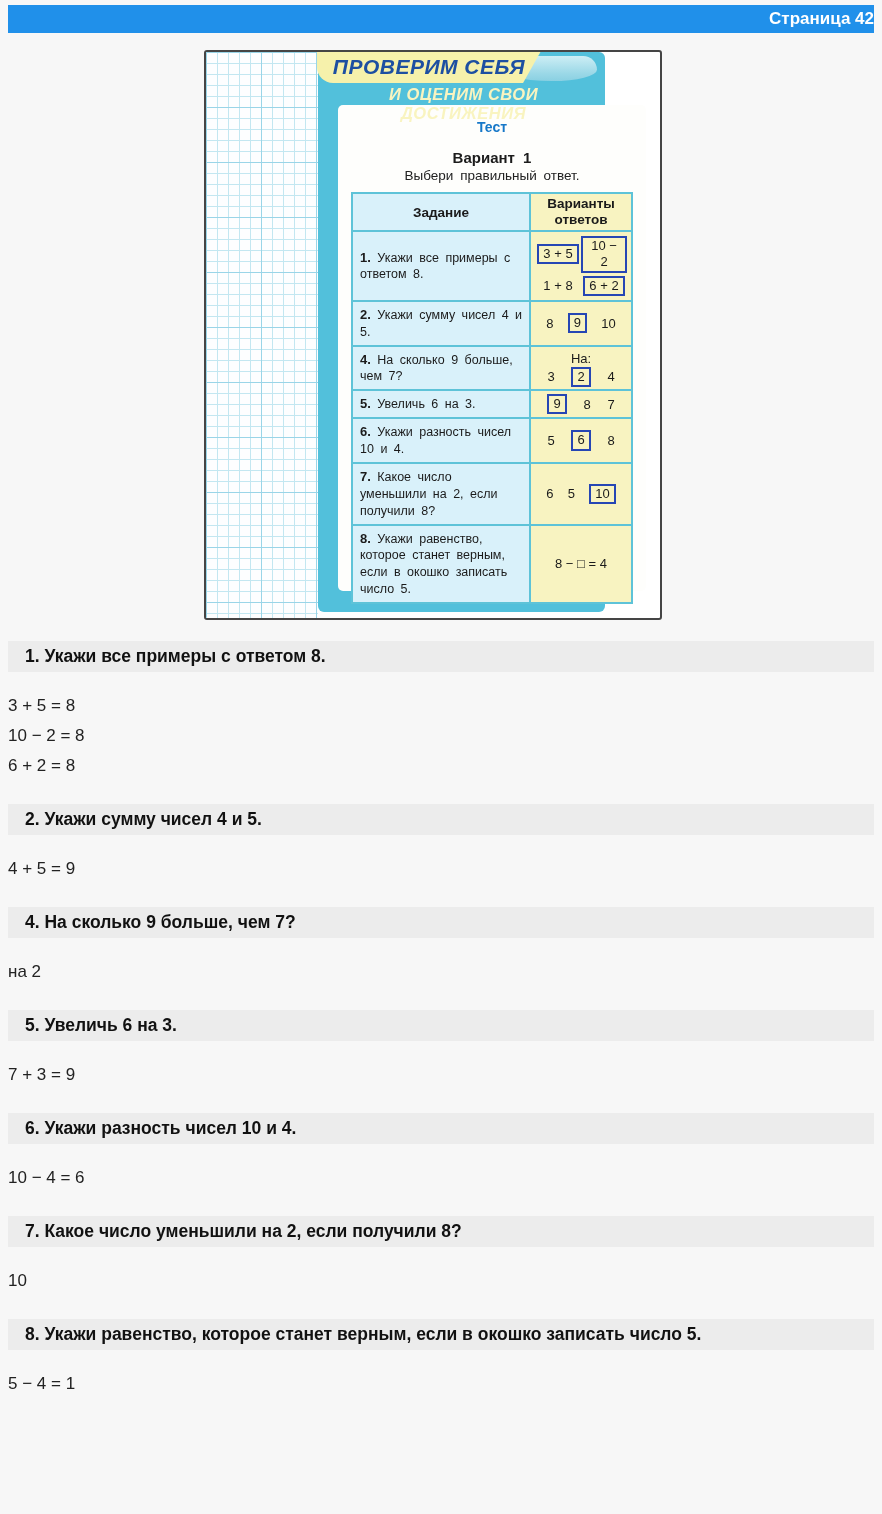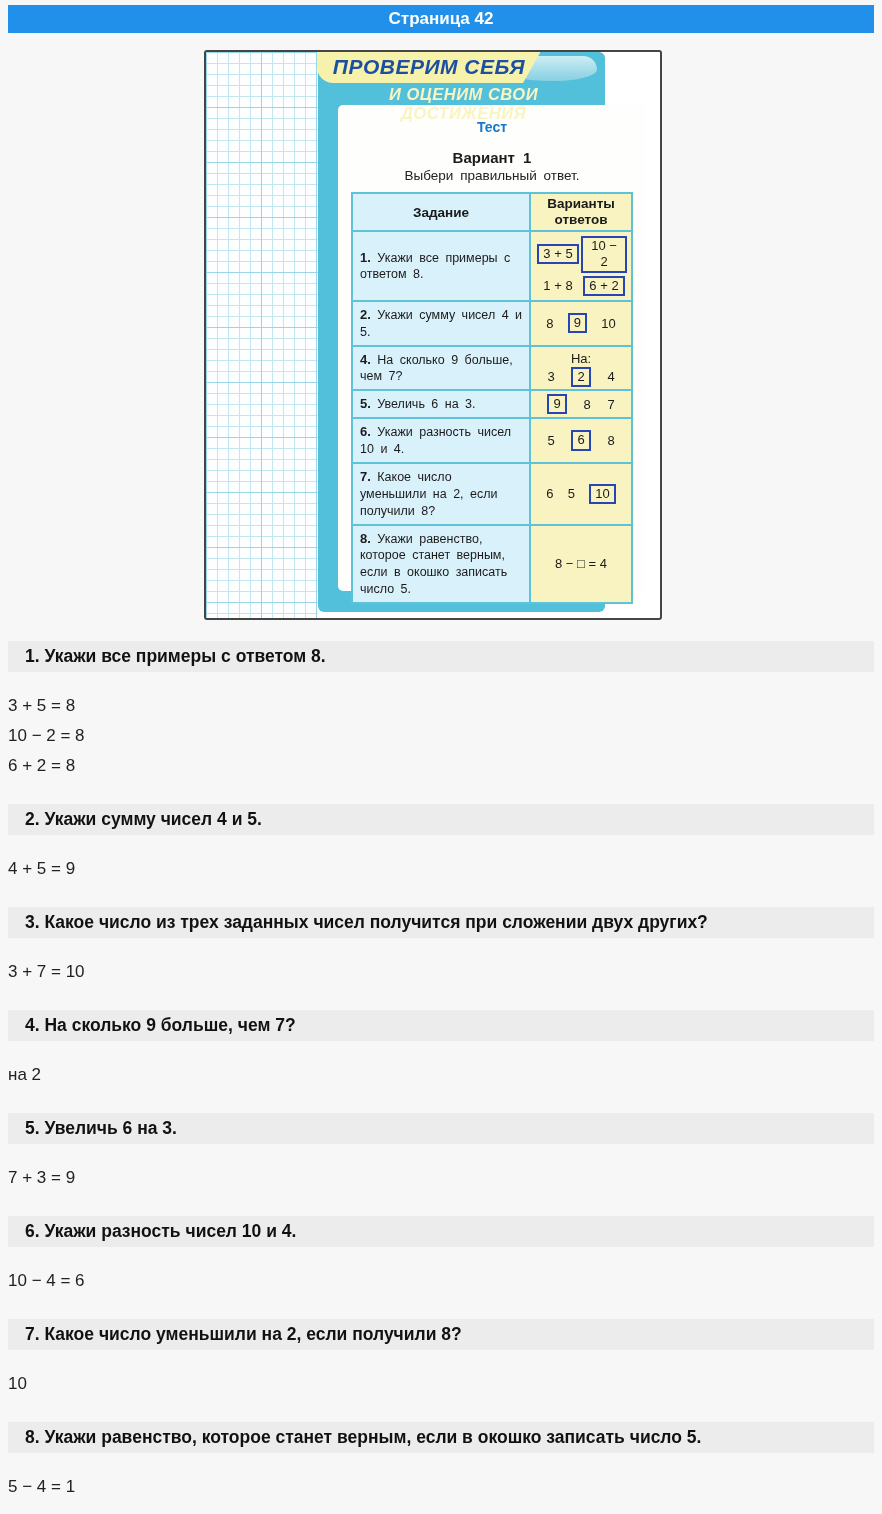--- a/index.html
+++ b/index.html
@@ -8,21 +8,21 @@
     --cell-blue:#d9f1fa; --cell-yellow:#f8f3c1; --table-border:#5ec3d8;
     --box-blue:#2646b4; --title-blue:#1d4fa1; --test-blue:#1778c8;
     --wave-light:#c9ebf3; --wave-mid:#a3d8d3;
   }
   *{box-sizing:border-box;margin:0;padding:0}
   html,body{width:882px;height:1514px;overflow:hidden}
   body{background:var(--page-bg);font-family:"Liberation Sans",sans-serif;color:#1a1a1a;}
 
   
   .top-bar{margin:5px 8px 0 8px;height:28px;background:var(--header-blue);
-    color:#fff;font-weight:bold;font-size:17px;line-height:28px;text-align:center;}
+    color:#fff;font-weight:bold;font-size:17px;line-height:28px;text-align:right;}
 
   
   .book{position:relative;width:458px;height:570px;margin:17px 0 0 204px;
     background:#fff;border:2px solid #454545;border-radius:3px;overflow:hidden;}
   .grid-paper{position:absolute;left:0;top:0;bottom:0;width:112px;background-color:#fdfeff;
     background-image:
       linear-gradient(#9ad5e8 1px,transparent 1px),
       linear-gradient(90deg,#9ad5e8 1px,transparent 1px),
       linear-gradient(#c3e7f1 1px,transparent 1px),
       linear-gradient(90deg,#c3e7f1 1px,transparent 1px);
@@ -186,26 +186,20 @@
         <div class="ans-line">6 + 2 = 8</div>
       </div>
     </div>
     <div class="section">
       <div class="qbar">2. Укажи сумму чисел 4 и 5.</div>
       <div class="answers">
         <div class="ans-line">4 + 5 = 9</div>
       </div>
     </div>
     <div class="section">
-      <div class="qbar">3. Какое число из трех заданных чисел получится при сложении двух других?</div>
-      <div class="answers">
-        <div class="ans-line">3 + 7 = 10</div>
-      </div>
-    </div>
-    <div class="section">
       <div class="qbar">4. На сколько 9 больше, чем 7?</div>
       <div class="answers">
         <div class="ans-line">на 2</div>
       </div>
     </div>
     <div class="section">
       <div class="qbar">5. Увеличь 6 на 3.</div>
       <div class="answers">
         <div class="ans-line">7 + 3 = 9</div>
       </div>

